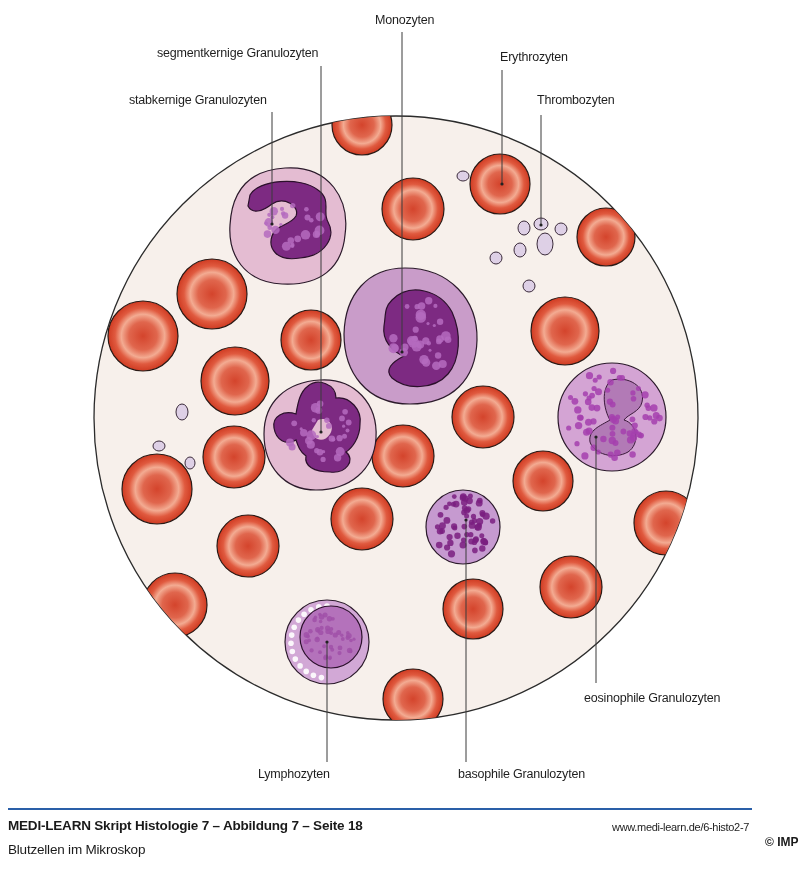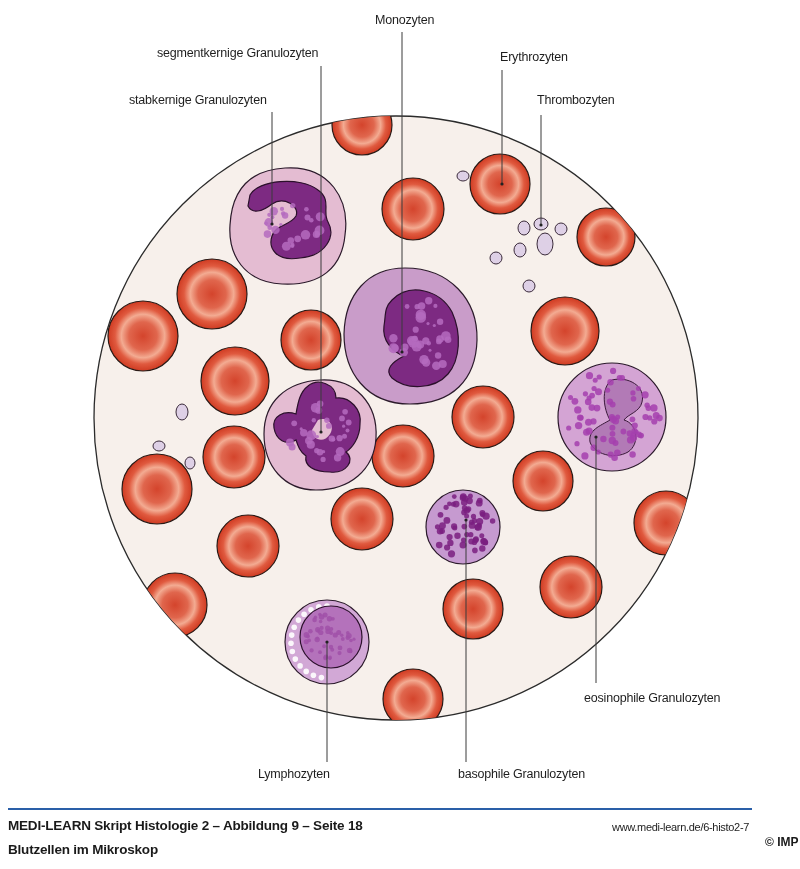--- a/index.html
+++ b/index.html
@@ -3,21 +3,21 @@
 <meta charset="utf-8">
 <style>
   html, body { margin: 0; padding: 0; background: #ffffff; }
   body { width: 800px; height: 869px; position: relative; overflow: hidden;
          font-family: "Liberation Sans", sans-serif; color: #1a1a1a; }
   #diagram { position: absolute; left: 0; top: 0; width: 800px; height: 800px; }
   .lbl { font-family: "Liberation Sans", sans-serif; font-size: 12.5px; fill: #1e1e1e; letter-spacing: -0.2px; }
   .leader { stroke: #3a3a3a; stroke-width: 1; fill: none; }
   .footer-rule { position: absolute; left: 8px; top: 808px; width: 744px; height: 0; border-top: 2px solid #2a5fa8; }
   .footer-title { position: absolute; left: 8px; top: 818px; font-size: 13.5px; font-weight: bold; letter-spacing: -0.2px; }
-  .footer-sub { position: absolute; left: 8px; top: 842px; font-size: 13.5px; font-weight: bold; letter-spacing: -0.2px; }
+  .footer-sub { position: absolute; left: 8px; top: 842px; font-size: 13.5px; font-weight: normal; letter-spacing: -0.2px; }
   .footer-url { position: absolute; left: 612px; top: 821px; font-size: 11px; color: #222; letter-spacing: -0.3px; }
   .footer-copy { position: absolute; left: 765px; top: 835px; font-size: 12px; font-weight: bold; white-space: nowrap; }
 </style>
 </head>
 <body>
 
 <svg id="diagram" viewBox="0 0 800 800" xmlns="http://www.w3.org/2000/svg">
   <defs>
     <radialGradient id="rbcGrad" cx="50%" cy="50%" r="50%">
       <stop offset="0%" stop-color="#d4442c"></stop>
@@ -385,16 +385,16 @@
   <text class="lbl" x="157" y="57">segmentkernige Granulozyten</text>
   <text class="lbl" x="129" y="104">stabkernige Granulozyten</text>
   <text class="lbl" x="500" y="61">Erythrozyten</text>
   <text class="lbl" x="537" y="104">Thrombozyten</text>
   <text class="lbl" x="584" y="702">eosinophile Granulozyten</text>
   <text class="lbl" x="258" y="778">Lymphozyten</text>
   <text class="lbl" x="458" y="778">basophile Granulozyten</text>
 </svg>
 
 <div class="footer-rule"></div>
-<div class="footer-title">MEDI-LEARN Skript Histologie 2 – Abbildung 9 – Seite 18</div>
+<div class="footer-title">MEDI-LEARN Skript Histologie 7 – Abbildung 7 – Seite 18</div>
 <div class="footer-sub">Blutzellen im Mikroskop</div>
 <div class="footer-url">www.medi-learn.de/6-histo2-7</div>
 <div class="footer-copy">© IMP</div>
 
 </body></html>

